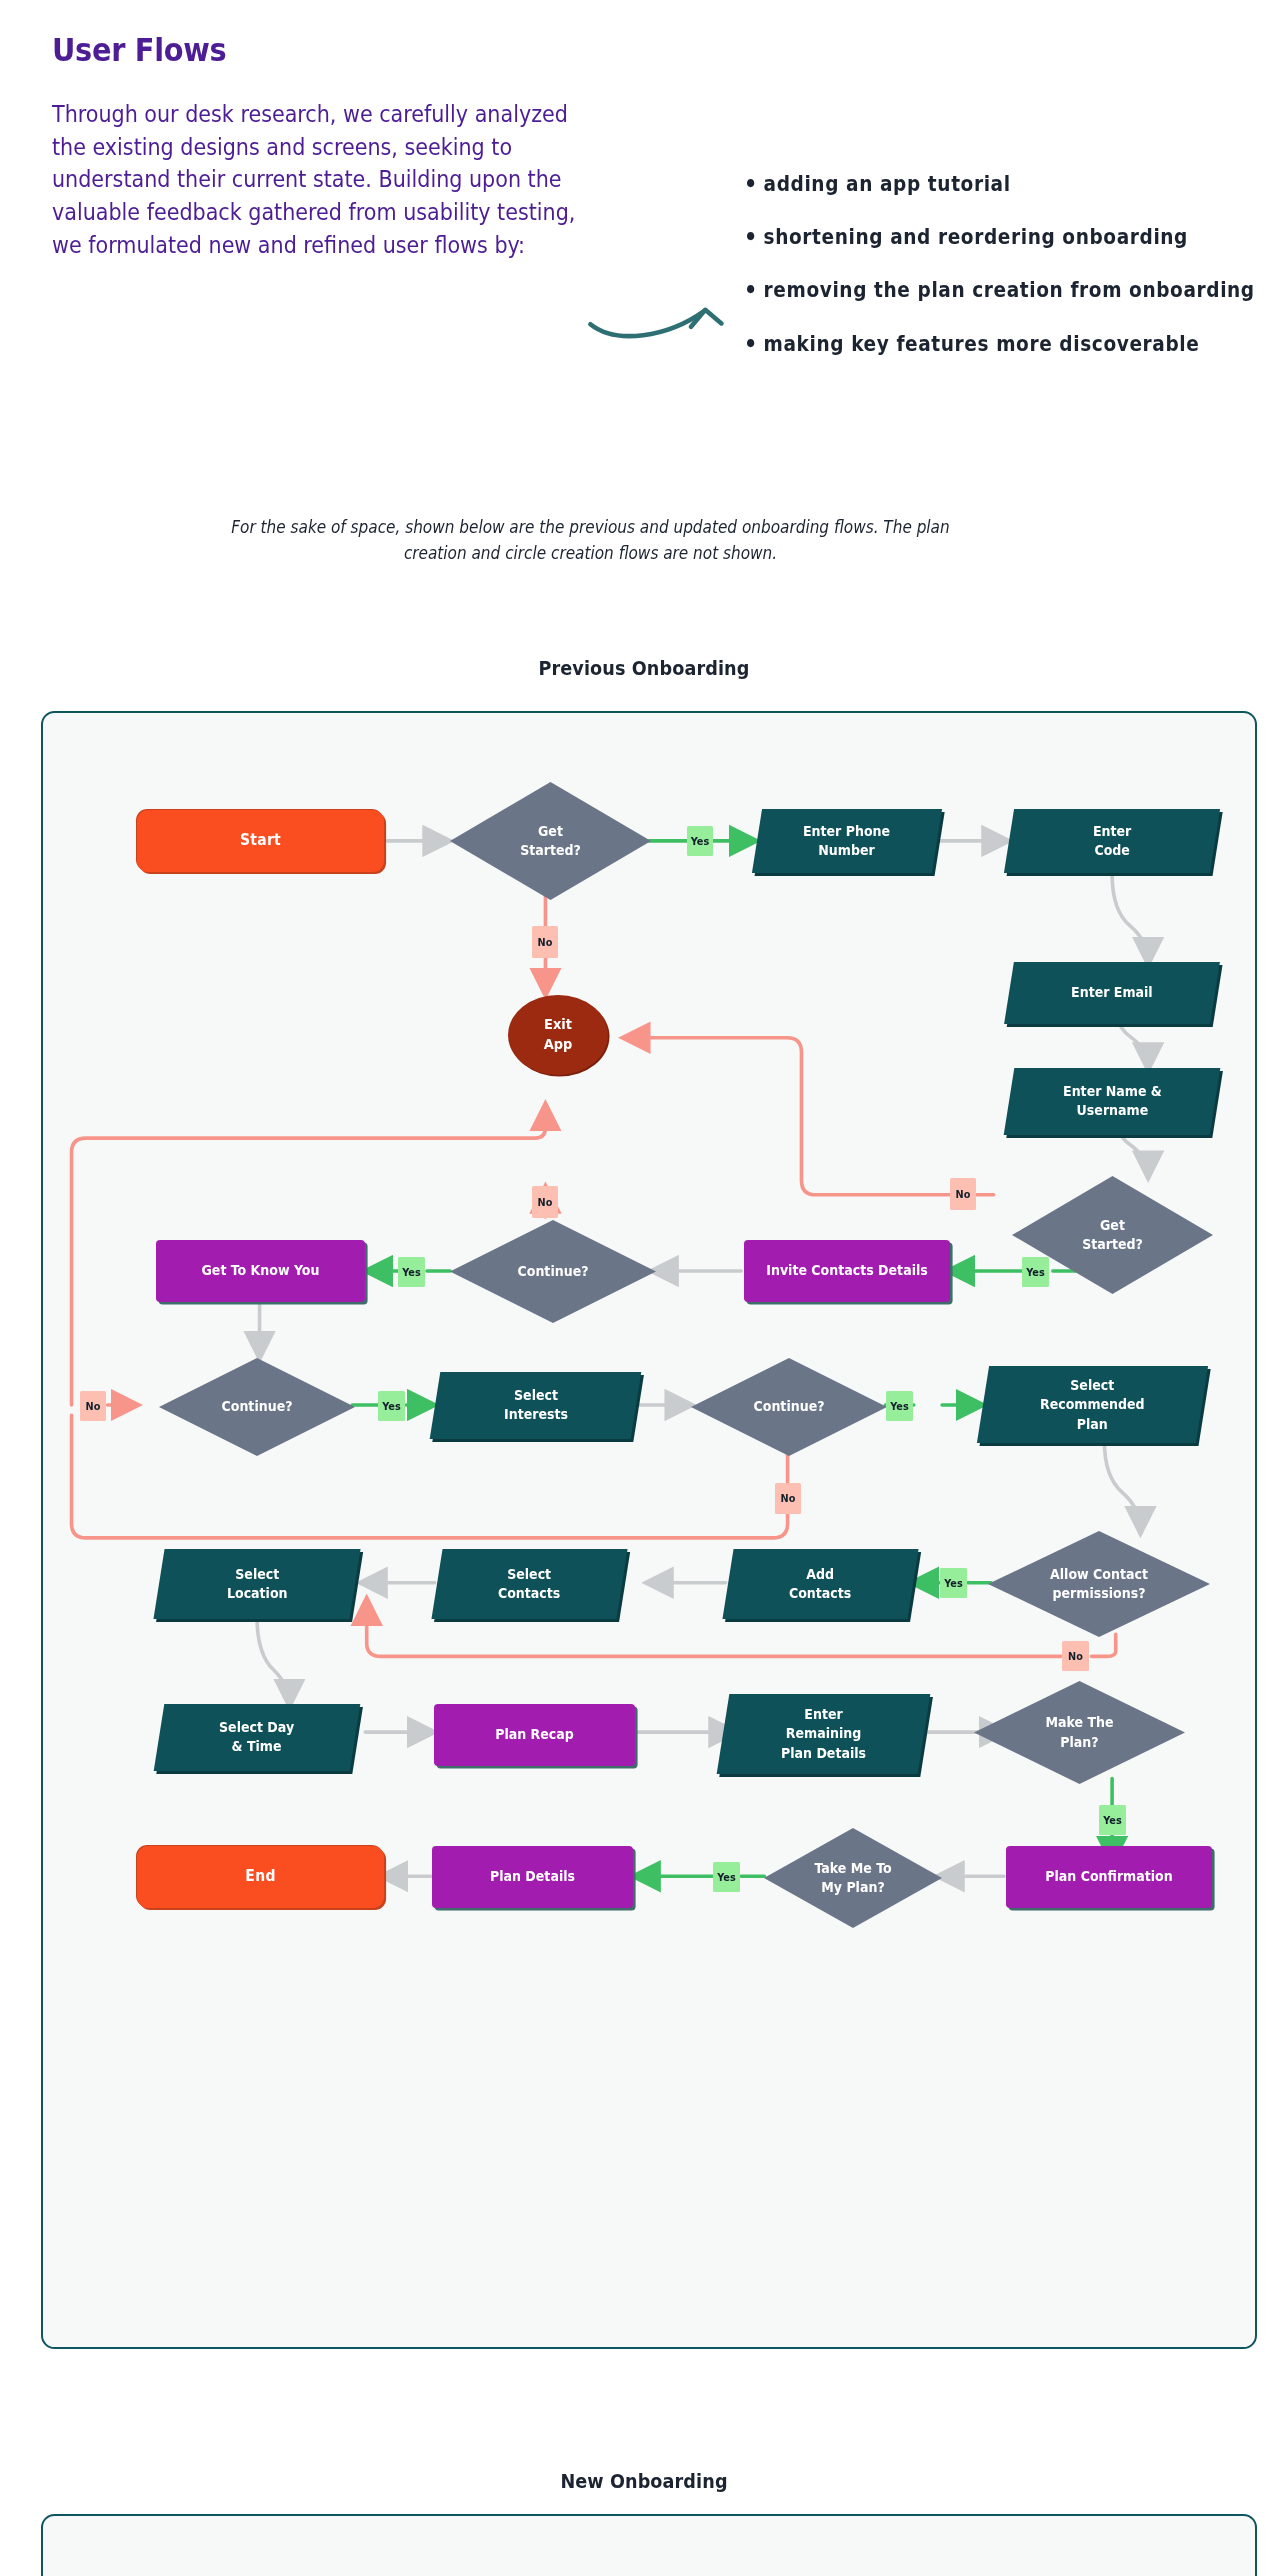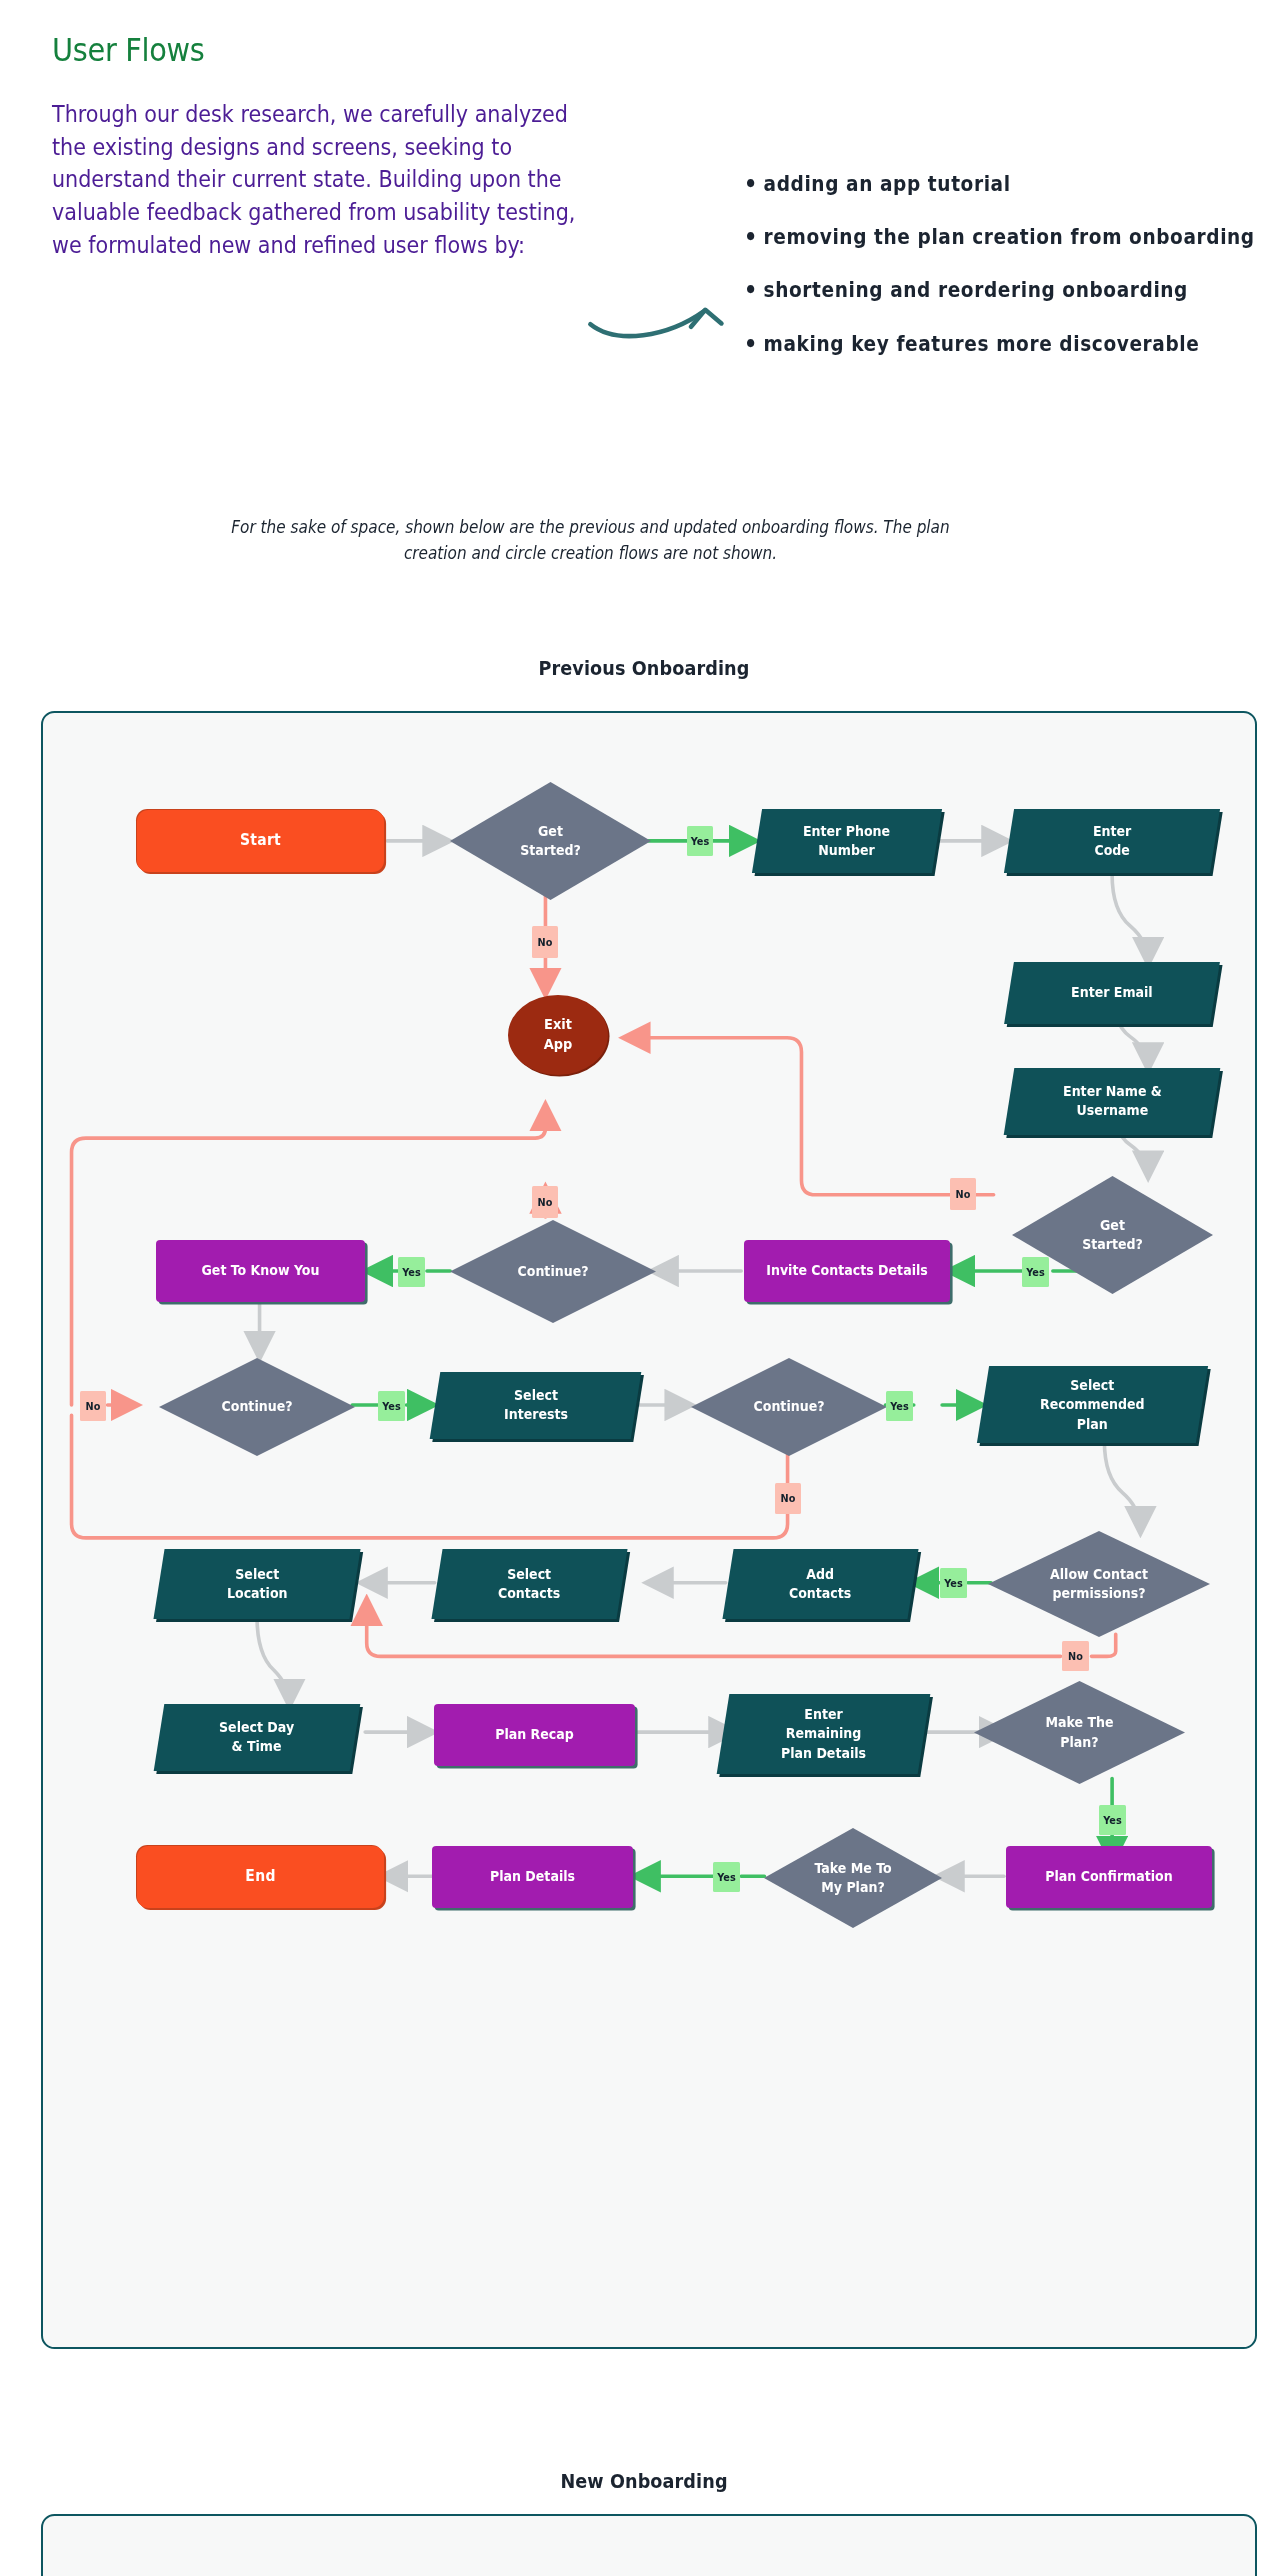--- a/index.html
+++ b/index.html
@@ -7,22 +7,22 @@
   body {
     width:1288px; height:3781px;
     font-family:"DejaVu Sans Condensed","Liberation Sans",sans-serif;
     position:relative; overflow:hidden;
   }
   .page { position:relative; width:1288px; height:3781px; }
 
   
   .hdr-title{
     position:absolute; left:52px; top:31px;
-    font-size:32px; font-weight:400; letter-spacing:-0.3px;
-    color:#15803d;
+    font-size:32px; font-weight:700; letter-spacing:-0.3px;
+    color:#4c1d95;
   }
   .hdr-body{
     position:absolute; left:52px; top:98px; width:556px;
     font-size:23px; line-height:1.42; color:#4c1d95; font-weight:400;
   }
   .bullets{
     position:absolute; left:742px; top:170px; width:515px;
   }
   .bullets li{
     list-style:none; position:relative; padding-left:21.6px;
@@ -107,22 +107,22 @@
   <div class="hdr-title">User Flows</div>
   <div class="hdr-body">Through our desk research, we carefully analyzed the existing designs and screens, seeking to understand their current state. Building upon the valuable feedback gathered from usability testing, we formulated new and refined user flows by:</div>
 
   <svg class="curve-arrow" width="155" height="103" viewBox="0 0 300 200">
     <path d="M10,150 C60,190 160,175 230,125" fill="none" stroke="#2E6F73" stroke-width="9" stroke-linecap="round"></path>
     <path d="M190,122 L233,122 L233,163" fill="none" stroke="#2E6F73" stroke-width="9" stroke-linecap="round" stroke-linejoin="round" transform="rotate(-50 233 122)"></path>
   </svg>
 
   <ul class="bullets">
     <li>adding an app tutorial</li>
+    <li>shortening and reordering onboarding</li>
     <li>removing the plan creation from onboarding</li>
-    <li>shortening and reordering onboarding</li>
     <li>making key features more discoverable</li>
   </ul>
 
   <div class="caption">For the sake of space, shown below are the previous and updated onboarding flows. The plan creation and circle creation flows are not shown.</div>
 
   <div class="section-label" id="lbl-prev">Previous Onboarding</div>
 
   <div class="frame" id="frame-prev">
     <div class="canvas">
       <svg width="1212" height="1634" viewBox="0 0 2352 3172">

